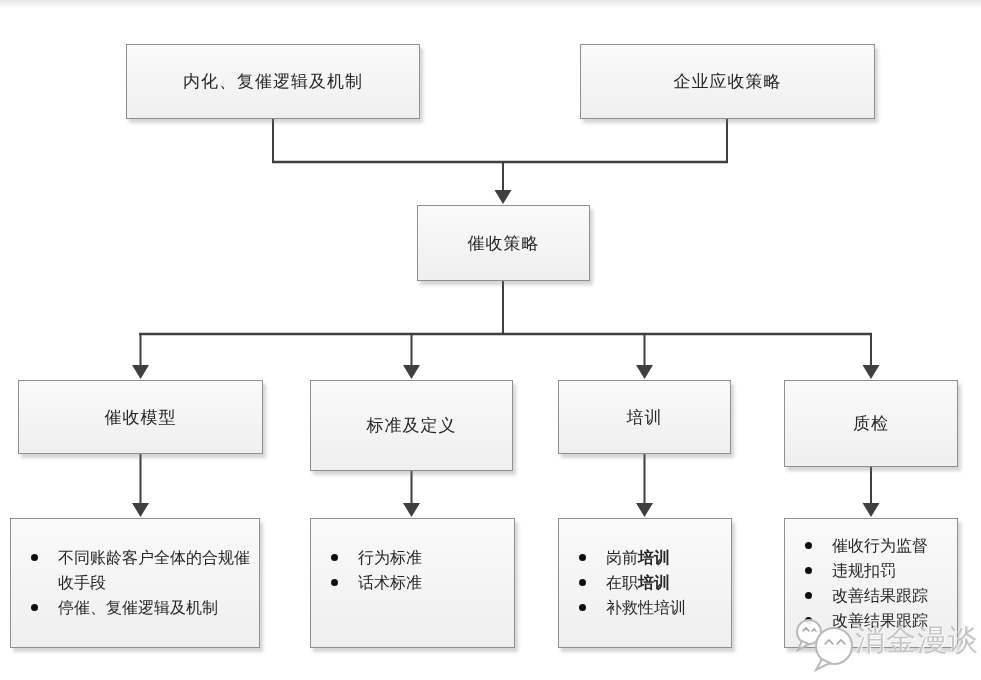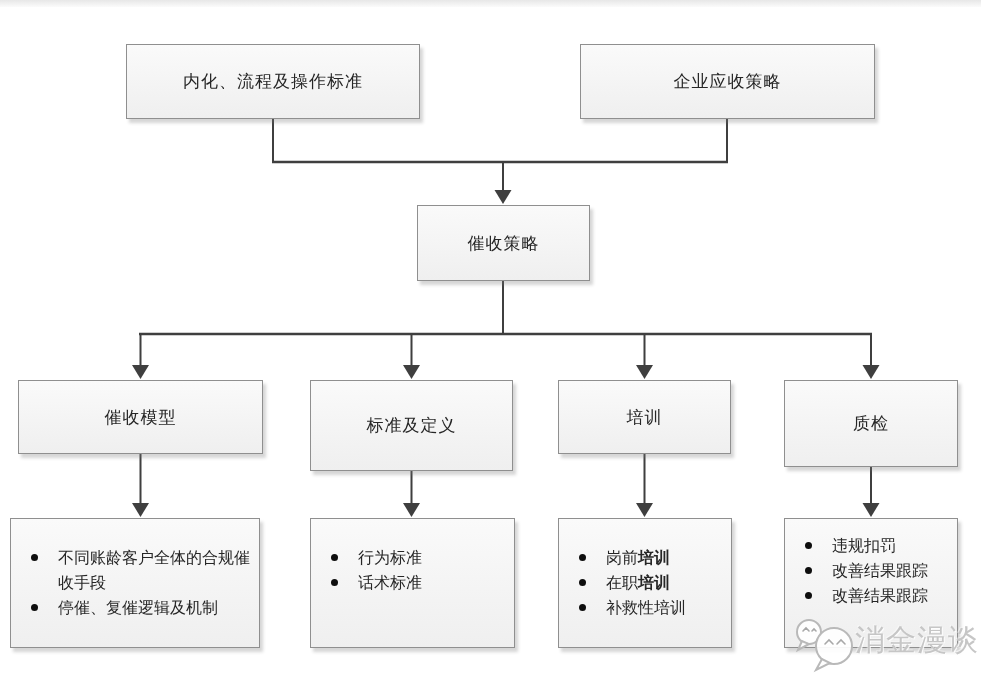--- a/index.html
+++ b/index.html
@@ -91,21 +91,21 @@
     <polygon class="ahead" points="862.5,365 879.5,365 871,379"></polygon>
 
     <path class="cline" stroke-width="2" d="M140.5 454 L140.5 504 M411.5 454 L411.5 504 M644.5 454 L644.5 504 M871 454 L871 504"></path>
     <polygon class="ahead" points="132,503 149,503 140.5,517"></polygon>
     <polygon class="ahead" points="403,503 420,503 411.5,517"></polygon>
     <polygon class="ahead" points="636,503 653,503 644.5,517"></polygon>
     <polygon class="ahead" points="862.5,503 879.5,503 871,517"></polygon>
   </svg>
 
   <div class="node n-a">
-    <span>内化、流程及操作标准</span>
+    <span>内化、复催逻辑及机制</span>
   </div>
   <div class="node n-b">
     <span>企业应收策略</span>
   </div>
   <div class="node n-c">
     <span>催收策略</span>
   </div>
 
   <div class="node n-1">
     <span>催收模型</span>
@@ -134,20 +134,21 @@
   </div>
   <div class="listbox l-3">
     <ul class="bullets">
         <li><span>岗前</span><span class="b">培训</span></li>
         <li><span>在职</span><span class="b">培训</span></li>
         <li><span>补救性培训</span></li>
       </ul>
   </div>
   <div class="listbox l-4">
     <ul class="bullets">
+        <li><span>催收行为监督</span></li>
         <li><span>违规扣罚</span></li>
         <li><span>改善结果跟踪</span></li>
         <li><span>改善结果跟踪</span></li>
       </ul>
   </div>
 
   <div class="watermark">
     <svg width="62" height="62" viewBox="0 0 62 62" aria-hidden="true">
       <g stroke="#b9b9b9" stroke-width="2" fill="rgba(255,255,255,0.92)">
         <circle cx="16" cy="19" r="12"></circle>

